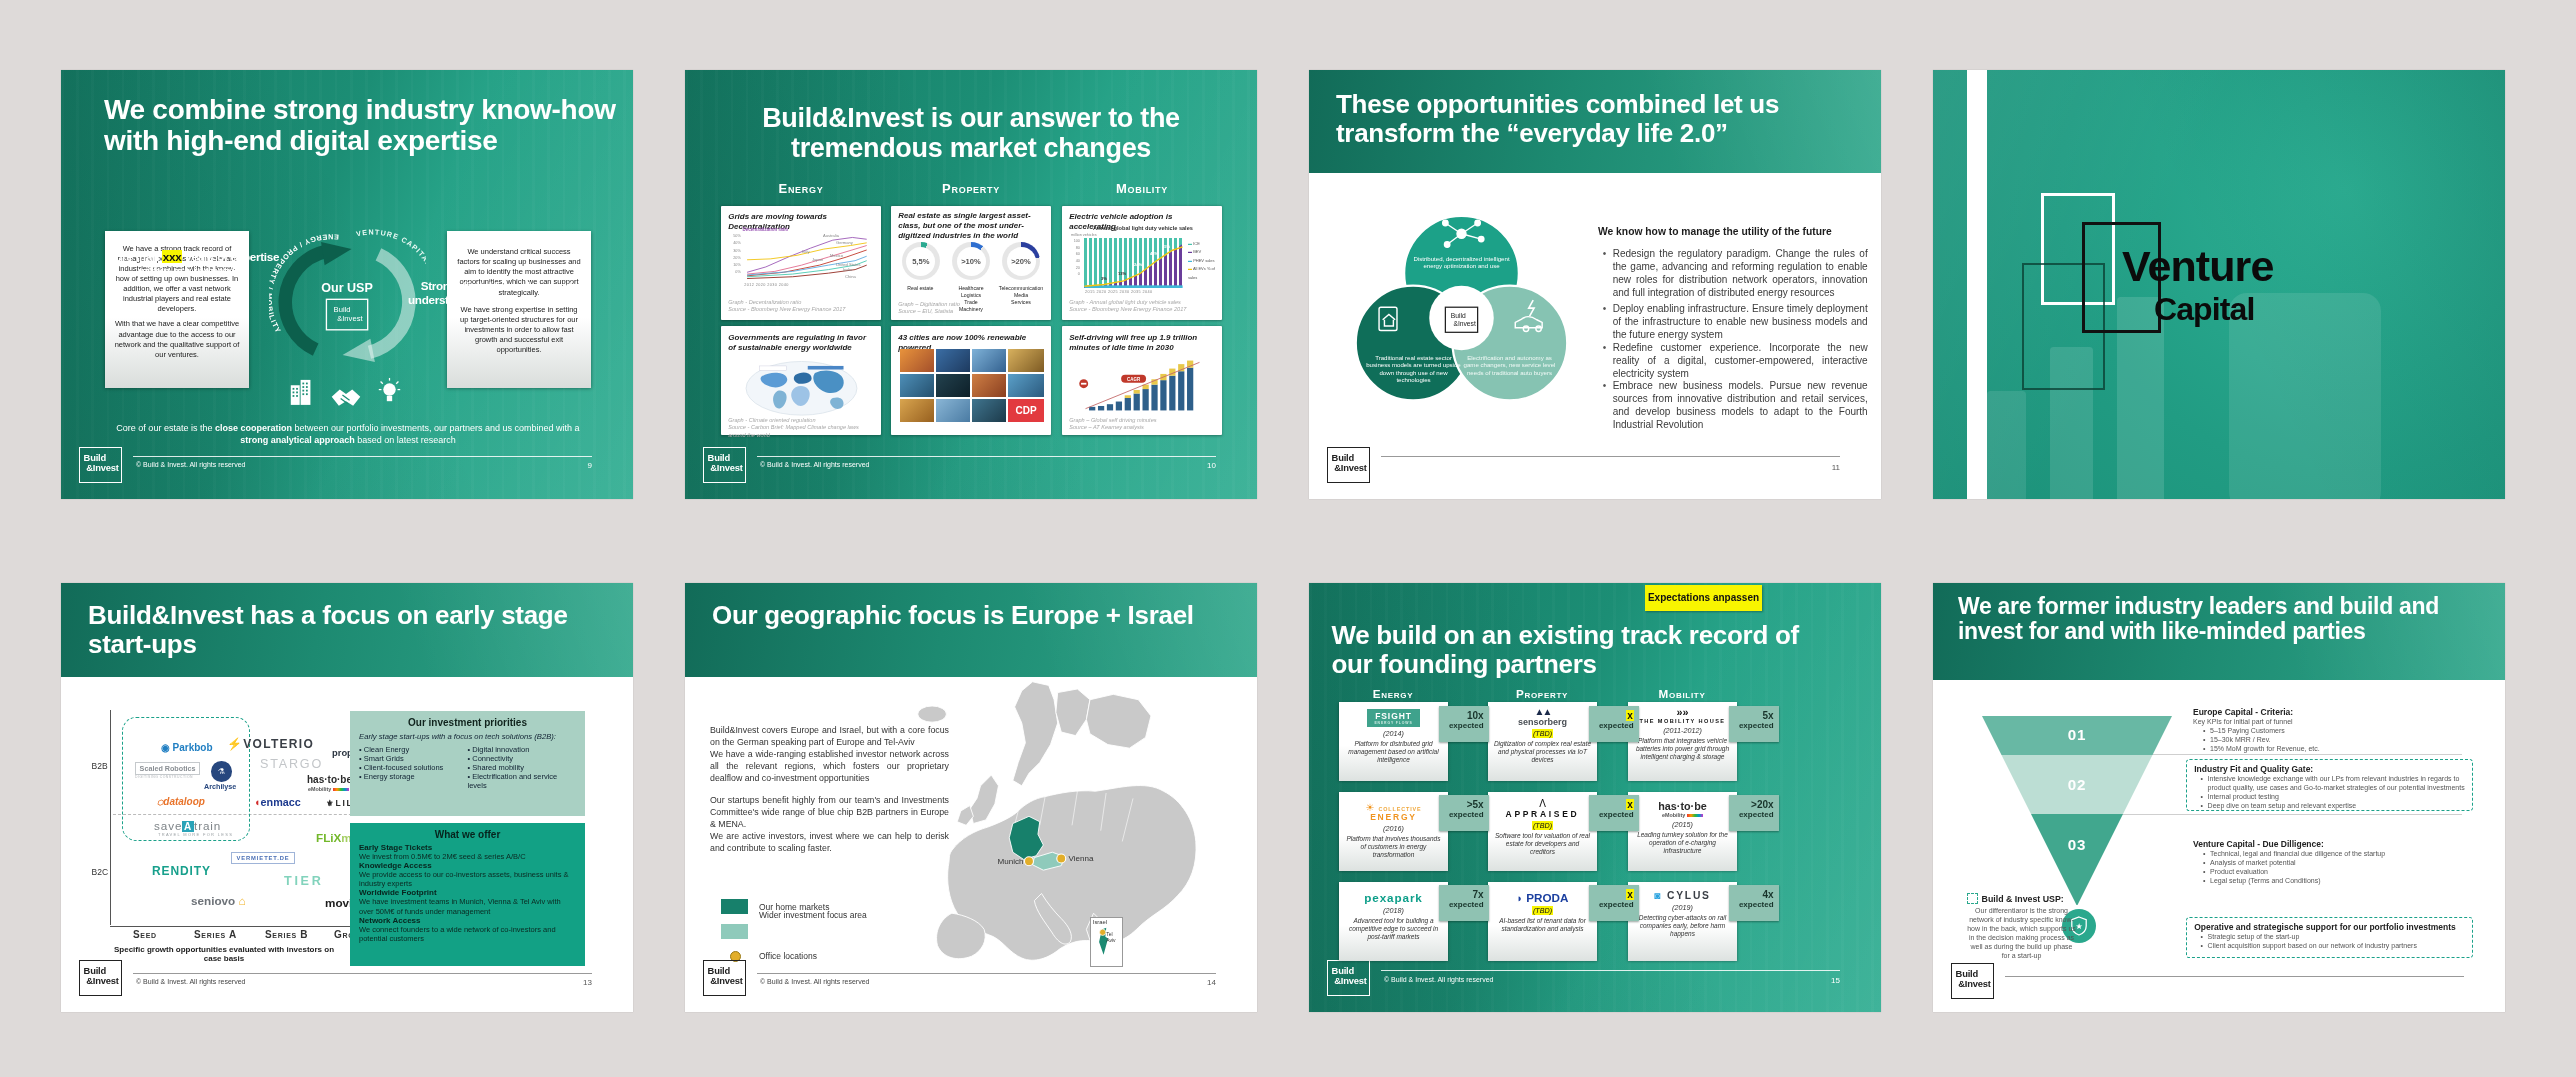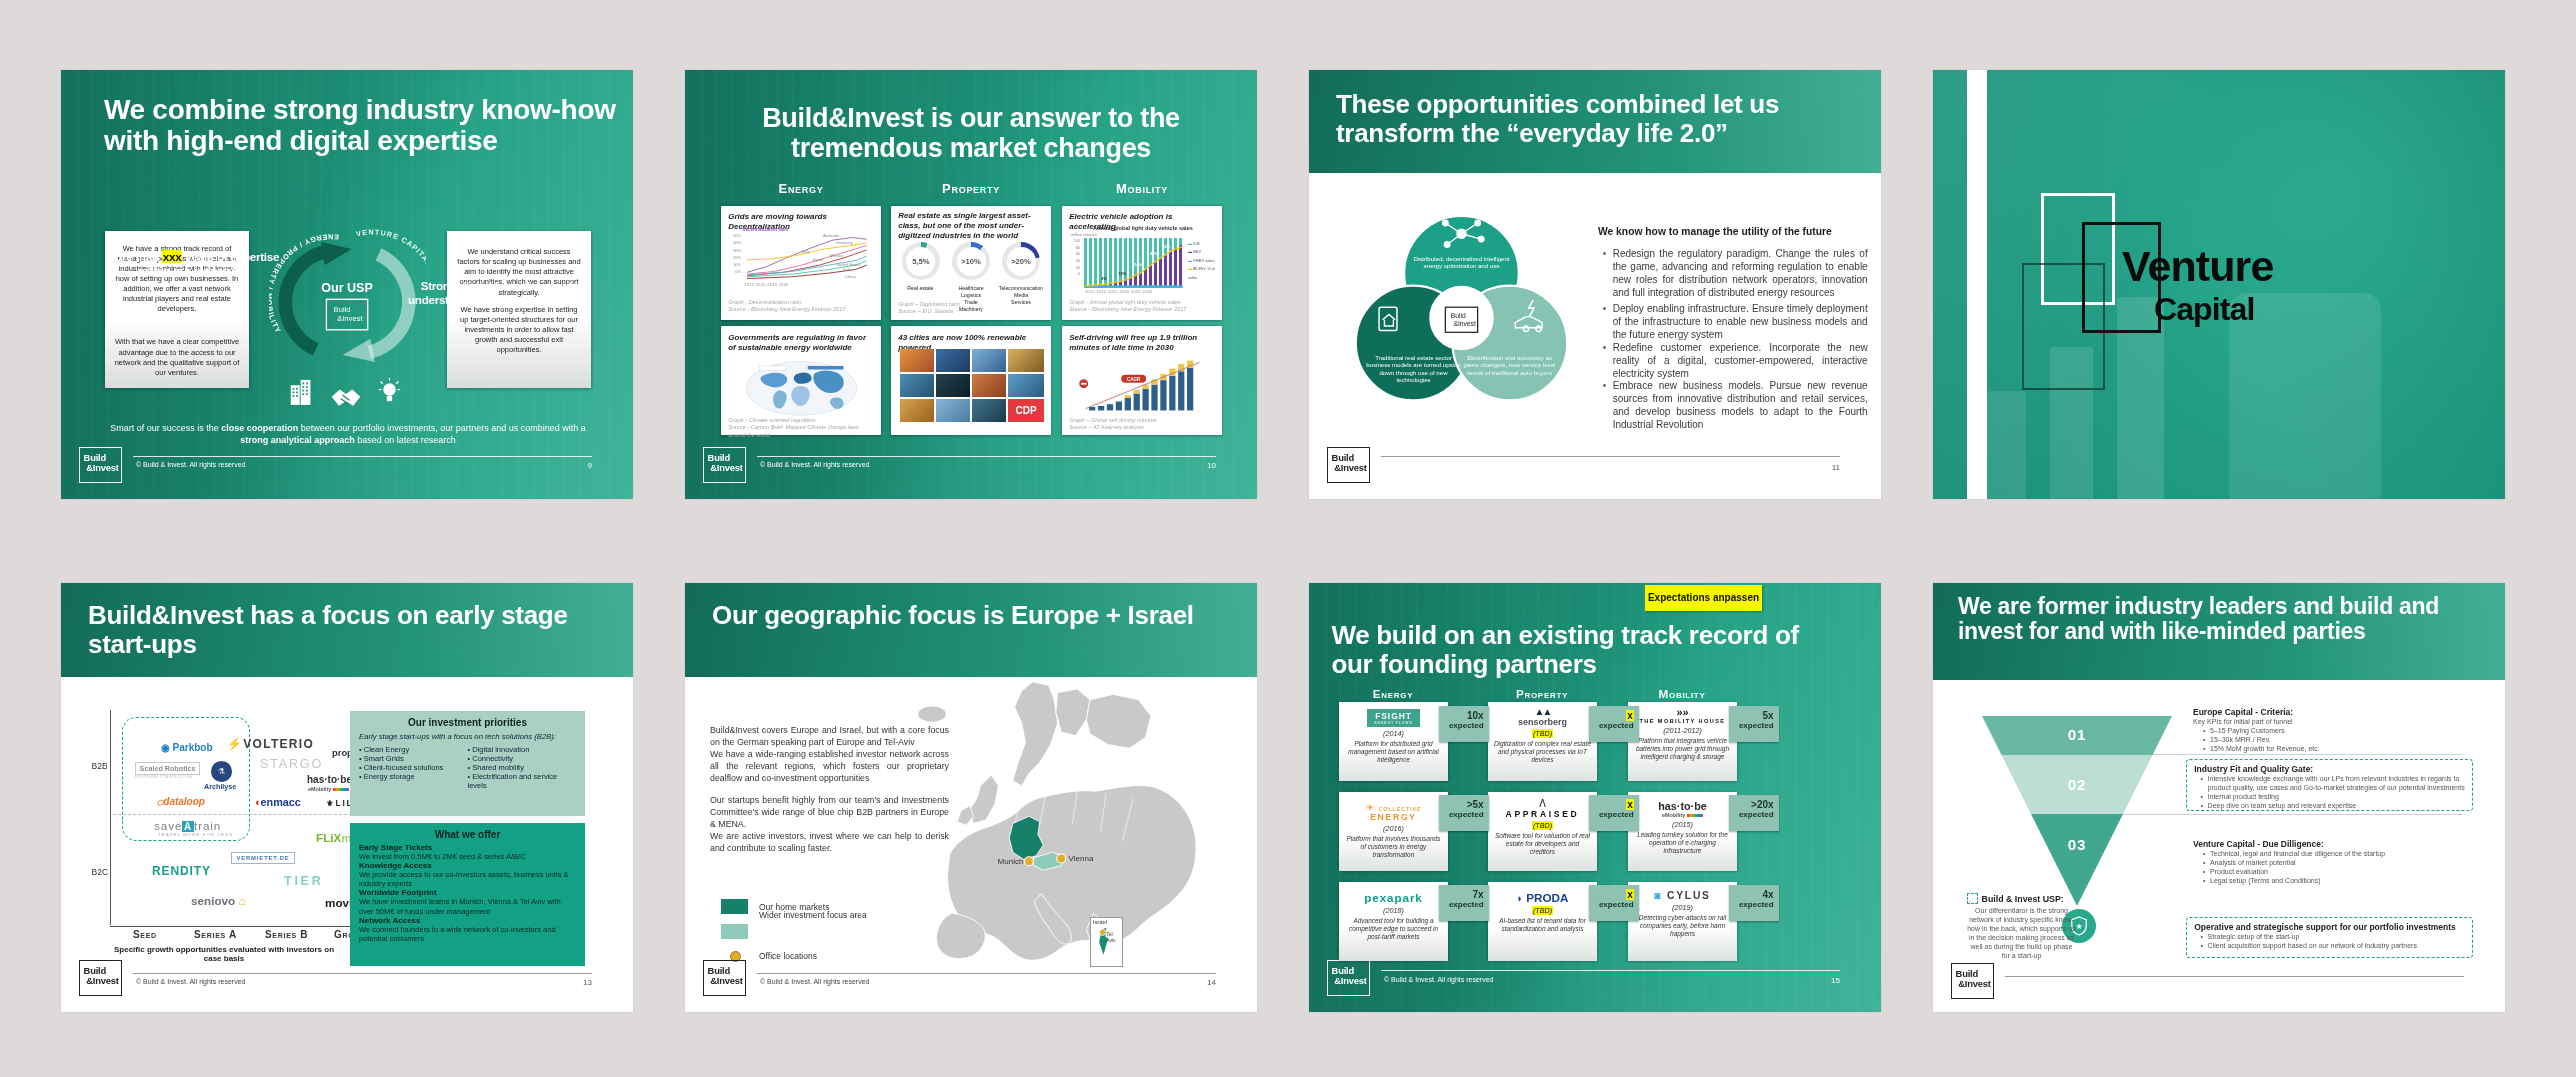--- a/index.html
+++ b/index.html
@@ -68,21 +68,21 @@
 </style>
 </head>
 <body>
 
 <div class="sl teal" style="left:61px;top:70px">
   <div class="a t" style="left:43px;top:25px;width:525px;font-size:28px">We combine strong industry know-how with high-end digital expertise</div>
   <div class="a t ctr" style="left:42px;top:118px;width:179px;font-size:11.7px;line-height:1.25"><span>More than </span><span class="hl">xxx</span><span> years of expertise within our industries</span></div>
   <div class="a t ctr" style="left:346px;top:118px;width:179px;font-size:11.7px;line-height:1.25">Strong digital know-how and understanding of VC investments</div>
   <div class="a box" style="left:44px;top:161px;width:144px;height:157px;font-size:7.5px;line-height:1.35;padding:12.6px 9px;box-sizing:border-box">
     <div>We have a strong track record of managerial positions within relevant industries combined with the know-how of setting up own businesses. In addition, we offer a vast network industrial players and real estate developers.</div>
-      <div style="margin-top:23px">With that we have a clear competitive advantage due to the access to our network and the qualitative support of our ventures.</div>
+      <div style="margin-top:5px">With that we have a clear competitive advantage due to the access to our network and the qualitative support of our ventures.</div>
   </div>
   <div class="a box" style="left:386px;top:161px;width:144px;height:157px;font-size:7.5px;line-height:1.35;padding:16px 9px;box-sizing:border-box">
     <div>We understand critical success factors for scaling up businesses and aim to identify the most attractive opportunities, which we can support strategically.</div>
       <div style="margin-top:7.2px">We have strong expertise in setting up target-oriented structures for our investments in order to allow fast growth and successful exit opportunities.</div>
   </div>
   <svg class="a" style="left:208px;top:152px" width="157" height="160" viewBox="0 0 175 178">
     <defs>
       <path id="arcL" d="M 78,14 A 72,72 0 0 0 42,152" fill="none"></path>
       <path id="arcR" d="M 98,16 A 70,70 0 0 1 133,152" fill="none"></path>
     </defs>
@@ -126,21 +126,21 @@
       <rect x="11" y="21" width="6" height="6" fill="#fff"></rect>
     <g stroke="#fff" stroke-width="1.4">
         <line x1="14" y1="1" x2="14" y2="4"></line>
         <line x1="4" y1="5" x2="6.5" y2="7.5"></line>
         <line x1="24" y1="5" x2="21.5" y2="7.5"></line>
         <line x1="2" y1="14" x2="5" y2="14"></line>
         <line x1="23" y1="14" x2="26" y2="14"></line>
       </g>
   </svg>
   <div class="a ctr" style="left:45px;top:352px;width:484px;font-size:9px;color:#fff;line-height:1.35">
-    <span>Smart of our success is the </span><span class="b">close cooperation</span><span> between our portfolio investments,  our partners and us combined with a </span><span class="b">strong analytical approach</span><span> based on latest research</span>
+    <span>Core of our estate is the </span><span class="b">close cooperation</span><span> between our portfolio investments,  our partners and us combined with a </span><span class="b">strong analytical approach</span><span> based on latest research</span>
   </div>
   <div class="logo wf" style="left:18px;top:377px">
       <div>Build</div>
       <div class="l2">&amp;Invest</div>
     </div>
   <div class="fl wf" style="left:72px;top:386px;width:459px"></div>
   <div class="cr wf" style="left:75px;top:391px">© Build &amp; Invest.  All rights reserved</div>
   <div class="pg wf" style="left:502px;top:391px;width:29px;text-align:right">9</div>
 </div>
 

